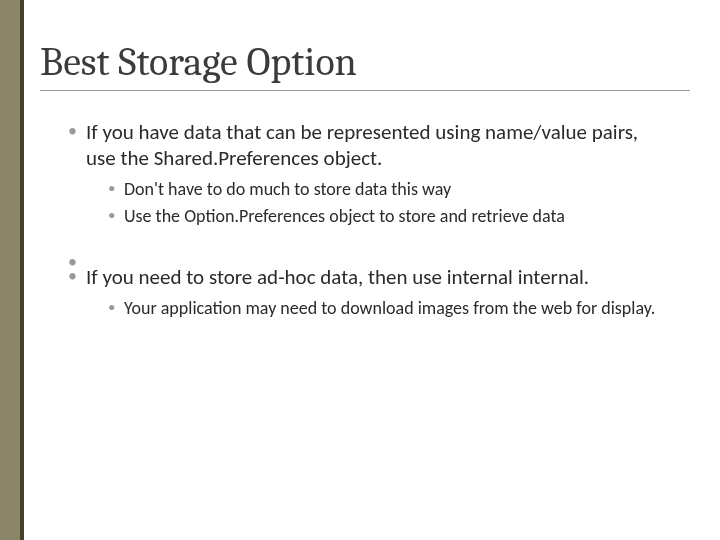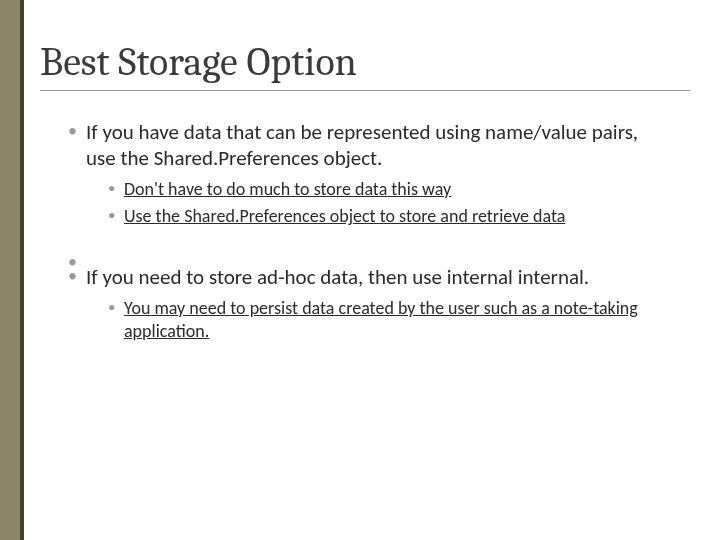--- a/index.html
+++ b/index.html
@@ -72,21 +72,20 @@
     left: 0;
     top: 0;
     color: #9a9a9a;
     font-size: 18px;
     line-height: 1.35;
   }
   ul.sub {
     list-style: none;
     margin: 6px 0 22px 0;
     padding: 0 0 0 22px;
-    text-decoration: underline;
   }
   ul.sub > li {
     position: relative;
     padding-left: 16px;
     font-size: 18px;
     line-height: 1.3;
     color: #2b2b2b;
     margin-bottom: 4px;
   }
   ul.sub > li::before {
@@ -115,30 +114,30 @@
     </div>
 
     <ul class="top">
       <li>
         <span>If you have data that can be represented using name/value pairs, use the Shared.Preferences object.</span>
         <ul class="sub">
           <li>
             <span>Don't have to do much to store data this way</span>
           </li>
           <li>
-            <span>Use the Shared.Preferences object to store and retrieve data</span>
+            <span>Use the Option.Preferences object to store and retrieve data</span>
           </li>
         </ul>
       </li>
 
       <li class="gap" style="padding:0;margin:0;"></li>
 
       <li>
         <span>If you need to store ad-hoc data, then use internal internal.</span>
         <ul class="sub">
           <li>
-            <span>You may need to persist data created by the user such as a note-taking application.</span>
+            <span>Your application may need to download images from the web for display.</span>
           </li>
         </ul>
       </li>
     </ul>
   </div>
 </div>
 
 </body></html>

